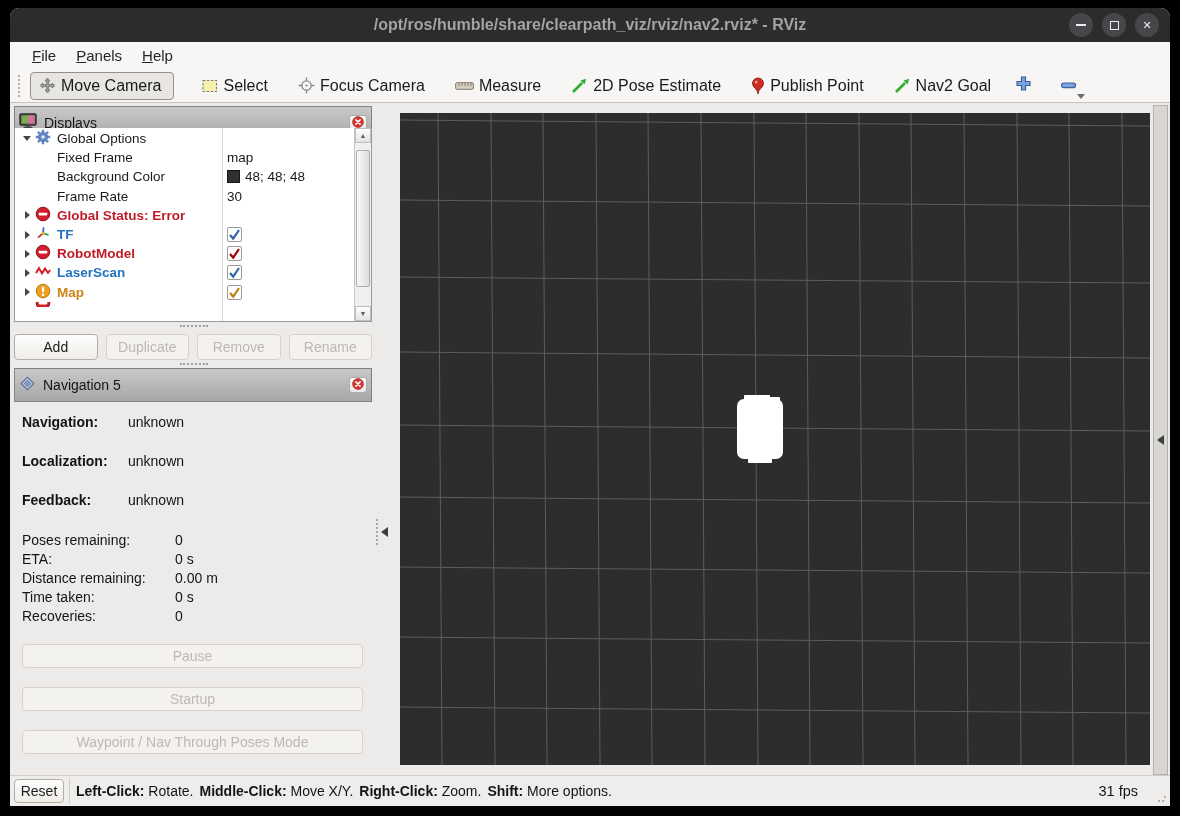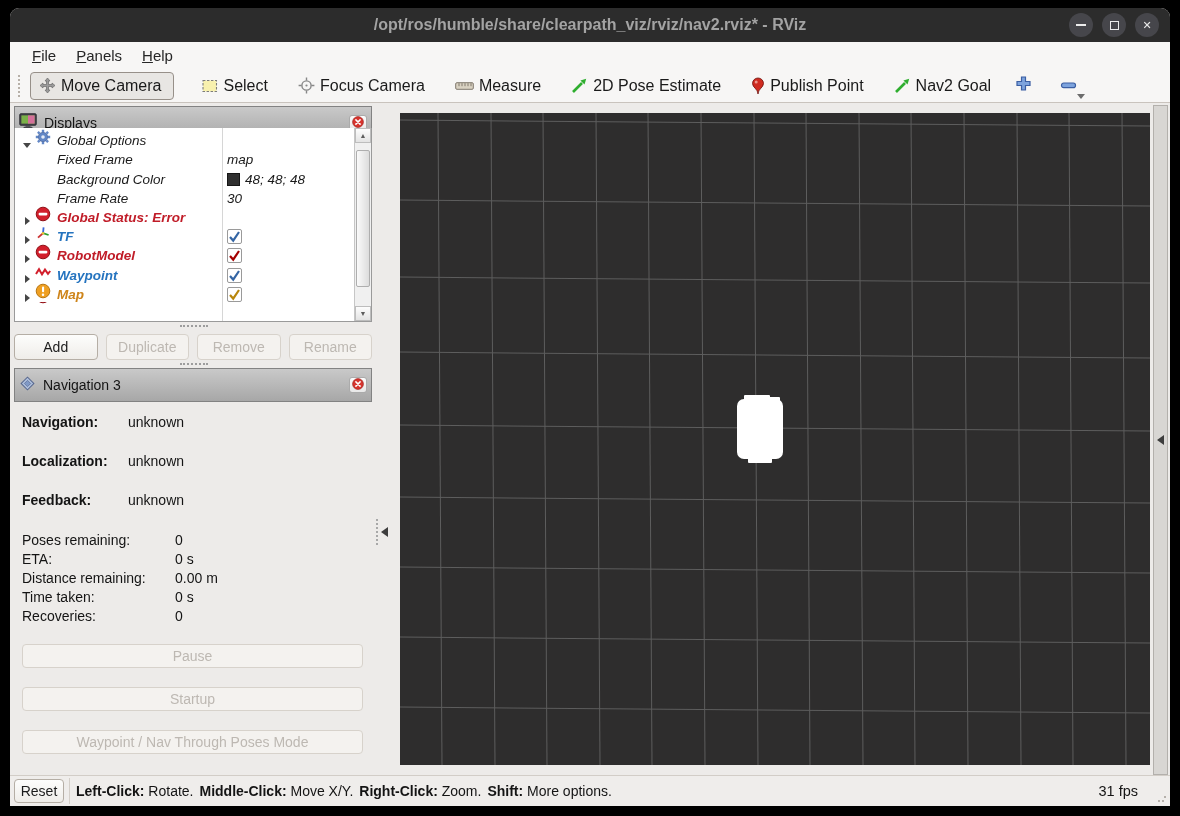--- a/index.html
+++ b/index.html
@@ -48,21 +48,21 @@
                  display:flex; align-items:center; padding:16px 4px; }
   .dock-title { font-size:14px; color:#141414; margin-left:7px; flex:1; }
   .dock-close { width:18px; height:16px; border-radius:3px; background:linear-gradient(#fbfbfb,#e8e8e8);
                 border:1px solid #ababab; display:flex; align-items:center; justify-content:center; }
 
   
   #displays-header { top:3px; }
   #displays-tree { position:absolute; left:4px; top:25px; width:358px; height:194px; background:#fff;
                    border:1px solid #9a9a9a; border-top:none; overflow:hidden; }
   #tree-rows { position:absolute; left:0; top:1px; width:340px; }
-  .tree-row { height:19.2px; display:flex; align-items:flex-end; font-size:13.5px; padding-left:4px;font-style:italic; }
+  .tree-row { height:19.2px; display:flex; align-items:center; font-size:13.5px; padding-left:4px; }
   .arrow-cell { width:16px; display:flex; justify-content:center; }
   .tw-right { width:0; height:0; border-left:5px solid #464646; border-top:4px solid transparent; border-bottom:4px solid transparent; }
   .tw-down  { width:0; height:0; border-top:5px solid #464646; border-left:4px solid transparent; border-right:4px solid transparent; }
   .icon-cell { width:22px; display:flex; align-items:center; }
   .prop-spacer { width:38px; }
   .row-label { white-space:nowrap; }
   .value-cell { position:absolute; left:212px; display:flex; align-items:center; font-size:13.5px; color:#1a1a1a; }
   .swatch { width:13px; height:13px; background:#2f2f2f; border:1px solid #161616; margin-right:5px; }
   .checkbox { width:15px; height:15px; background:#fff; border:1px solid #9a9a9a; border-radius:2px;
               display:flex; align-items:center; justify-content:center; }
@@ -352,21 +352,21 @@
           </div>
           <div class="tree-row">
             <span class="arrow-cell">
               <span class="tw-right"></span>
             </span>
             <span class="icon-cell">
               <span class="ticon"><svg width="16" height="16" viewBox="0 0 16 16" fill="none" stroke="#d21f2c" stroke-width="2">
                   <polyline points="1,10 4,5.2 7,10.4 10,5.6 13,9.8 15.2,7"></polyline>
                 </svg></span>
             </span>
-            <span class="row-label" style="color: rgb(36, 115, 191); font-weight: bold;">Waypoint</span>
+            <span class="row-label" style="color: rgb(36, 115, 191); font-weight: bold;">LaserScan</span>
             <span class="value-cell">
               <span class="checkbox">
                 <svg width="13" height="13" viewBox="0 0 13 13" fill="none" stroke="#3465a4" stroke-width="2.2">
                   <polyline points="2,7 5.2,10.6 11,2"></polyline>
                 </svg>
               </span>
             </span>
           </div>
           <div class="tree-row">
             <span class="arrow-cell">
@@ -412,21 +412,21 @@
         <button class="btn disabled">Remove</button>
         <button class="btn disabled">Rename</button>
       </div>
     <div class="split-dots" style="left:170px; top:260px;"></div>
 
     <div id="nav2-header" class="dock-header">
       <span class="ticon" id="nav2-icon"><span class="ticon"><svg width="17" height="17" viewBox="0 0 17 17">
               <rect x="4" y="4" width="9" height="9" transform="rotate(45 8.5 8.5)" fill="#aebfdd" stroke="#55668d"></rect>
               <rect x="6.3" y="6.3" width="4.4" height="4.4" transform="rotate(45 8.5 8.5)" fill="#8099c6" stroke="#55668d" stroke-width="0.6"></rect>
             </svg></span></span>
-      <span class="dock-title">Navigation 3</span>
+      <span class="dock-title">Navigation 5</span>
       <span class="dock-close" id="nav2-close">
           <span class="ticon"><svg width="12" height="12" viewBox="0 0 12 12">
               <circle cx="6" cy="6" r="5.4" fill="#d7352f" stroke="#a02420" stroke-width="0.7"></circle>
               <path d="M3.9 3.9 L8.1 8.1 M8.1 3.9 L3.9 8.1" stroke="#fff" stroke-width="1.5" stroke-linecap="round"></path>
             </svg></span>
         </span>
     </div>
 
     <div id="nav-panel">
         <div class="nav-row" style="top: 24px;"><span class="nlabel">Navigation:</span></div>

